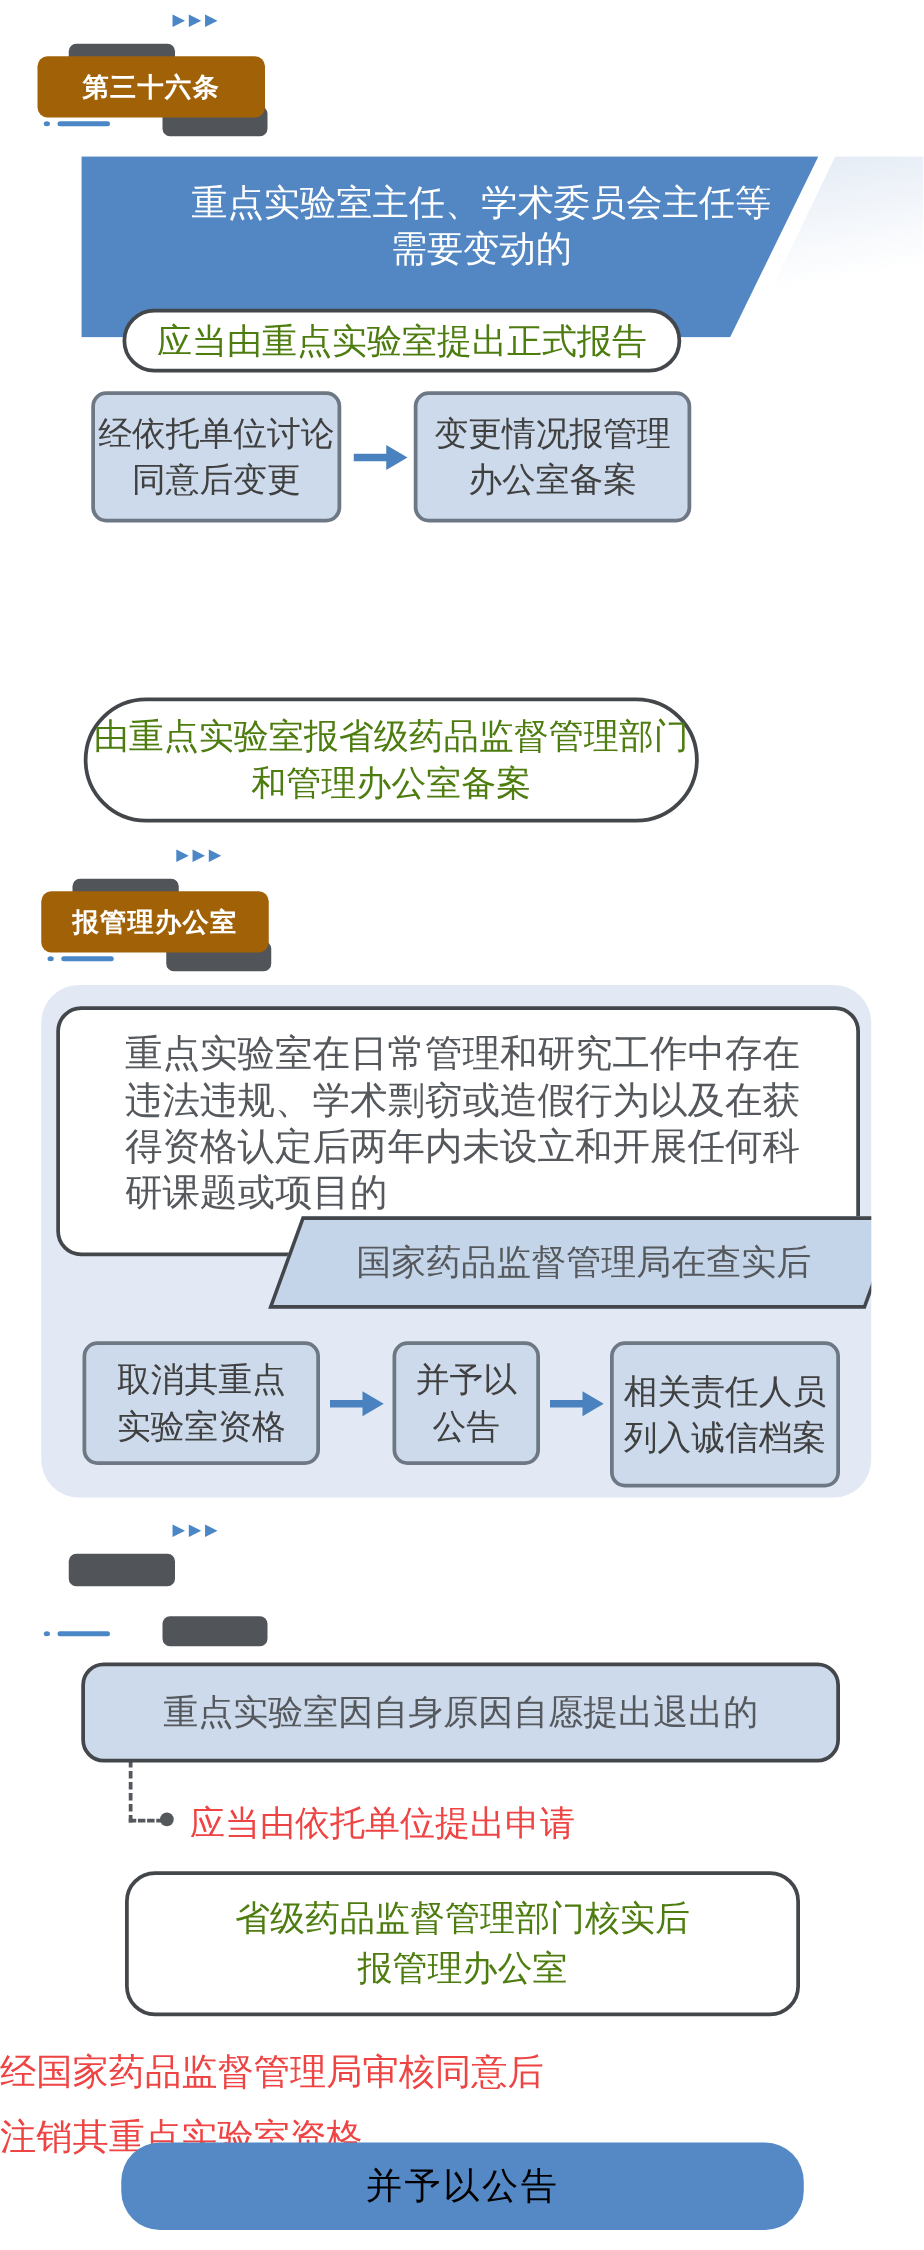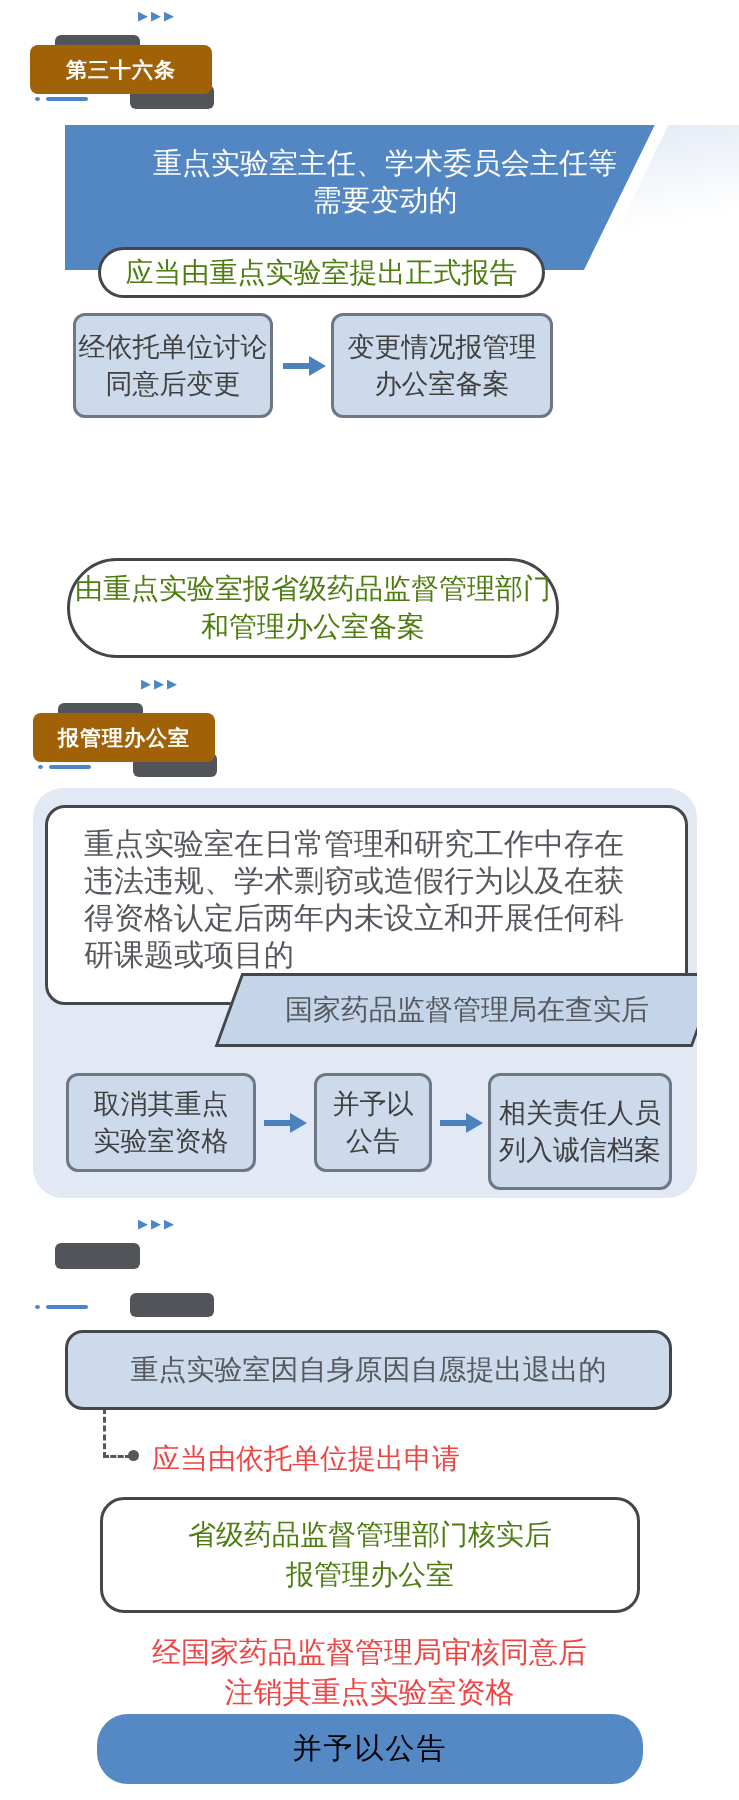--- a/index.html
+++ b/index.html
@@ -37,21 +37,21 @@
   .fbox { position:absolute; background:#ccdaeb; border:3px solid #6d7884; border-radius:12px;
           color:#404040; font-size:27px; line-height:37px; display:flex; align-items:center;
           justify-content:center; text-align:center; z-index:2; }
 
   .flow-arrow { position:absolute; z-index:2; }
 
   
   .container37 { position:absolute; left:33px; top:788px; width:664px; height:410px;
                  background:#e2e9f4; border-radius:30px; overflow:hidden; }
   .cond-card { position:absolute; left:12px; top:17px; width:643px; height:200px; background:#fff;
-               border:3px solid #43474b; border-radius:20px; padding:17px 36px 0 36px;
+               border:3px solid #43474b; border-radius:20px; padding:17px 36px 0 52px;
                color:#55585c; font-size:30px; line-height:37px; z-index:2; }
   .auth-tag { position:absolute; left:195px; top:185px; width:478px; height:74px; background:#c5d5e9;
               border:3px solid #43474b; transform:skewX(-20deg); z-index:3;
               display:flex; align-items:center; justify-content:center; }
   .auth-tag span { transform:skewX(20deg); color:#55585c; font-size:28px; }
 
   
   .trigger-box { position:absolute; left:65px; top:1330px; width:607px; height:80px;
                  background:#ccdaeb; border:3px solid #43474b; border-radius:18px;
                  display:flex; align-items:center; justify-content:center;
@@ -159,18 +159,18 @@
 
   <div class="trigger-box">重点实验室因自身原因自愿提出退出的</div>
 
   <div class="connector"></div>
   <div class="connector-dot"></div>
   <div class="blue-note" style="left:152px; top:1442px; font-size:28px; line-height:34px;">应当由依托单位提出申请</div>
 
   <div class="pill pre" style="left:100px; top:1497px; width:540px; height:116px; border-radius:24px; font-size:28px; line-height:40px;">省级药品监督管理部门核实后
 报管理办公室</div>
 
-  <div class="blue-note pre" style="left:0; top:1632px; width:739px; text-align:center; font-size:29px; line-height:40px;">经国家药品监督管理局审核同意后
+  <div class="blue-note pre" style="left:0; top:1632px; width:739px; font-size:29px; line-height:52px;">经国家药品监督管理局审核同意后
 注销其重点实验室资格</div>
 
   <div class="announce-pill">并予以公告</div>
 
 </div>
 
 </body></html>

